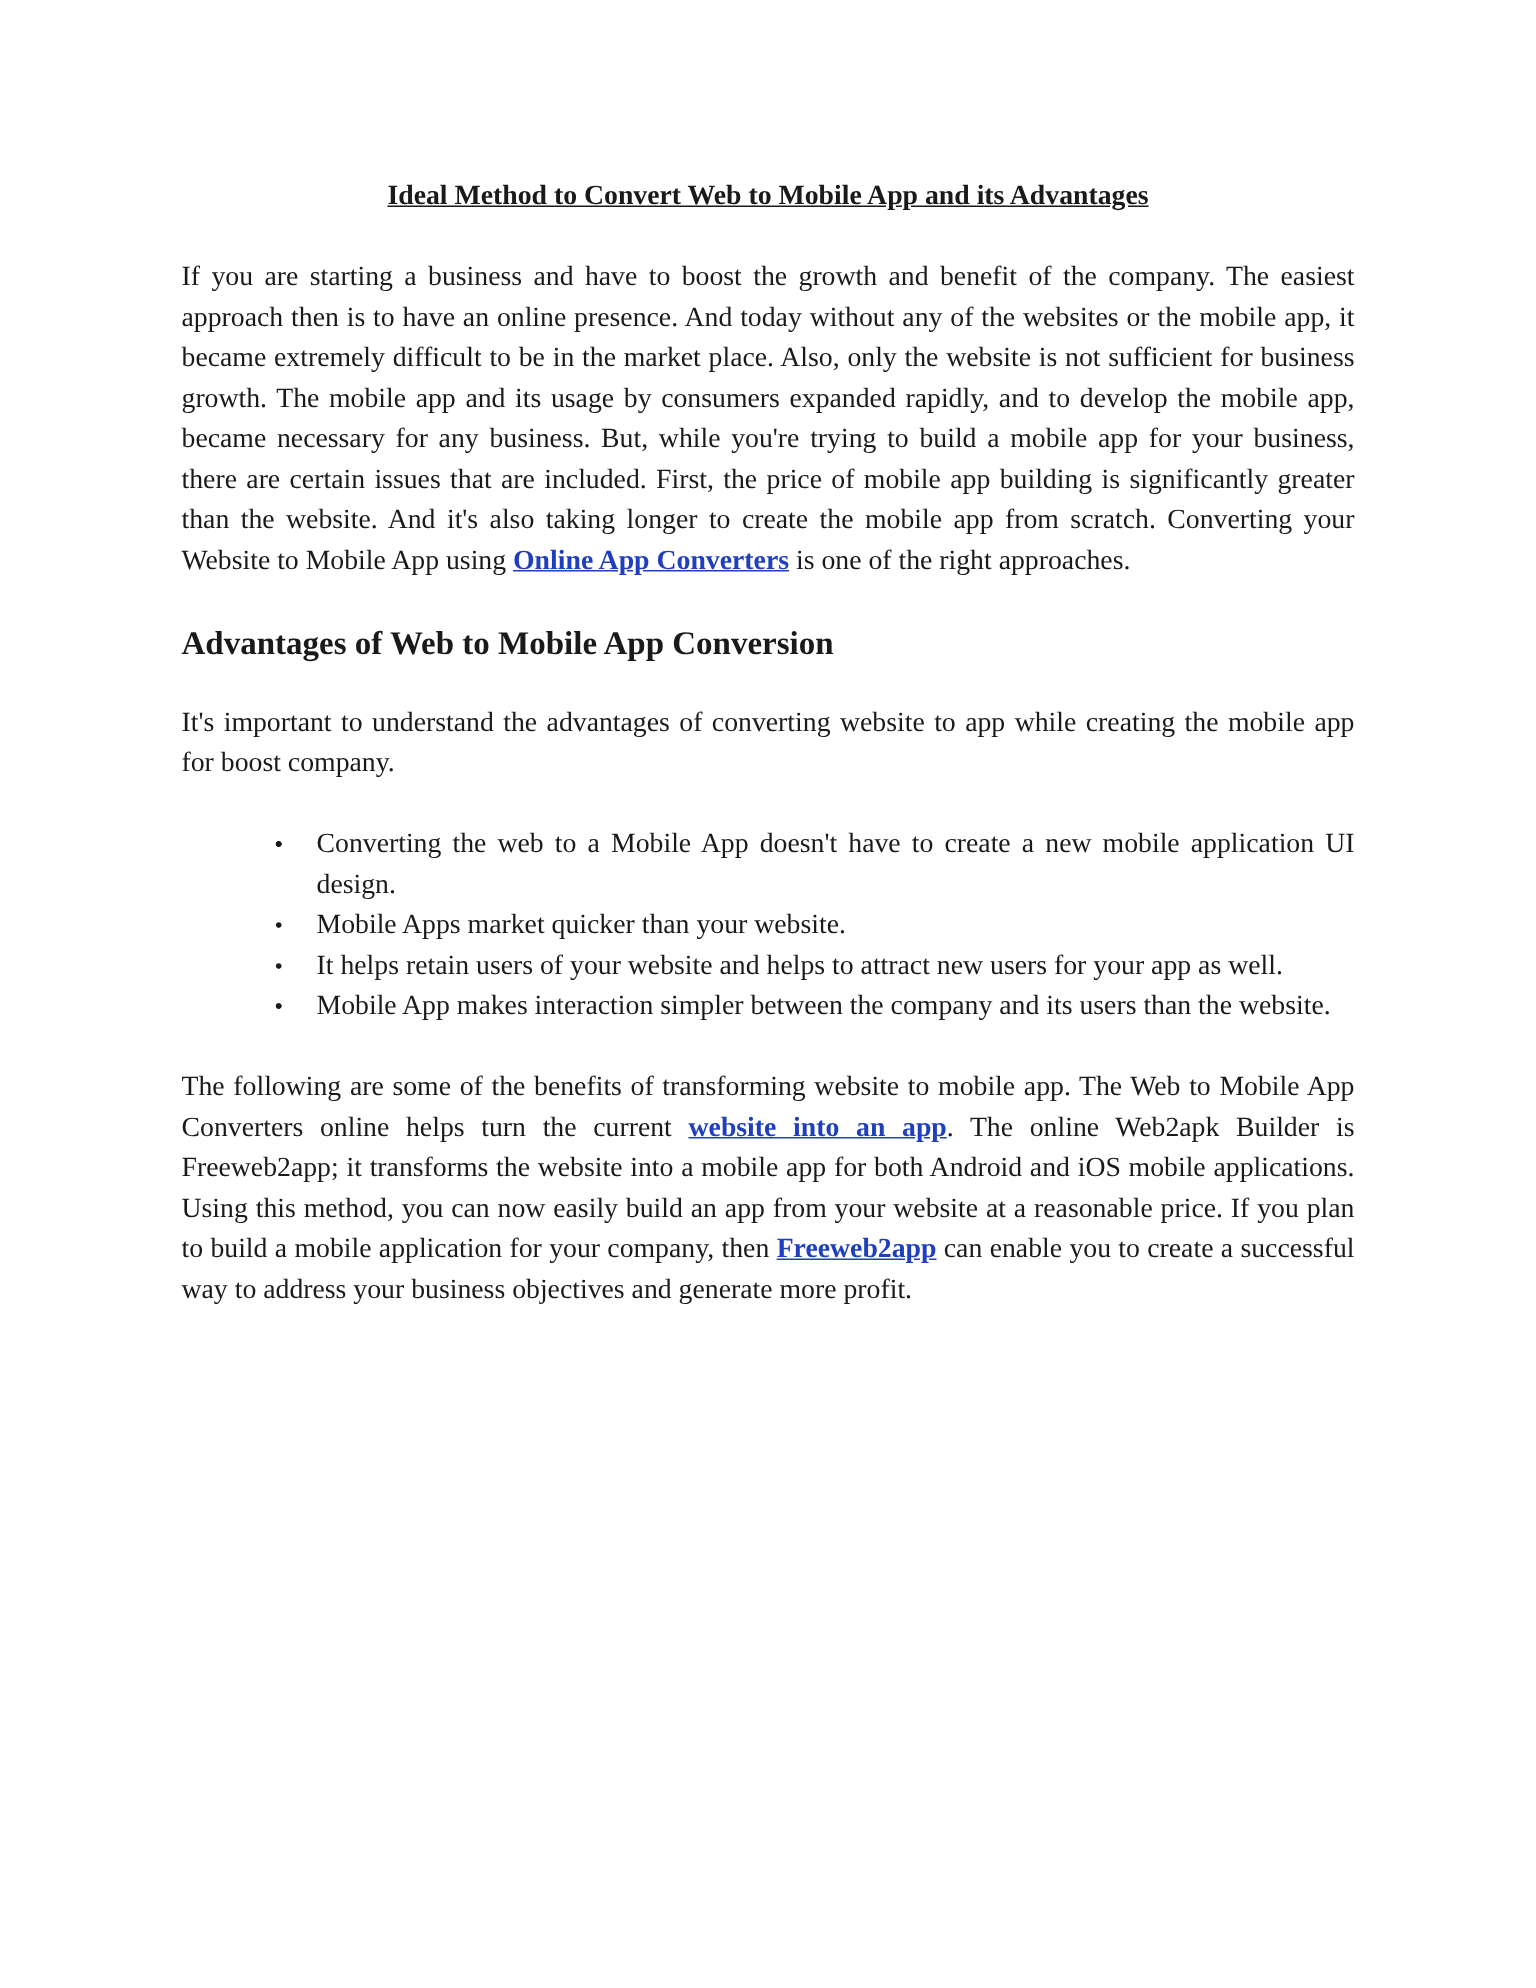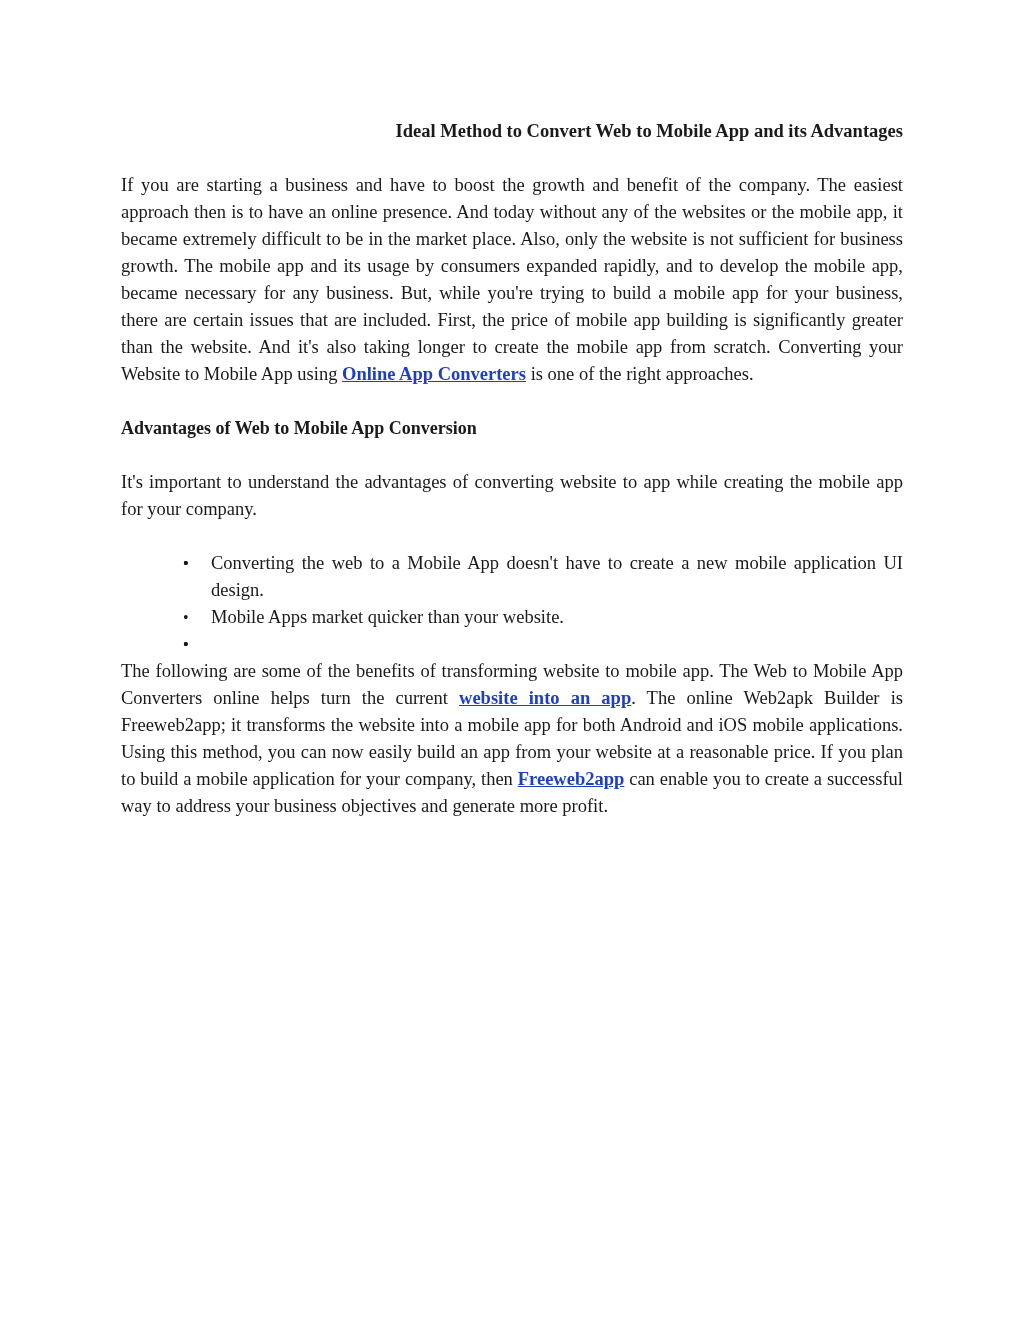--- a/index.html
+++ b/index.html
@@ -3,48 +3,48 @@
 <meta charset="utf-8">
 <style>
   html, body { margin: 0; padding: 0; background: #ffffff; }
   body { width: 1024px; height: 1325px; position: relative; overflow: hidden; }
   .page {
     position: absolute; left: 121px; top: 118px; width: 782px;
     font-family: "Liberation Serif", "DejaVu Serif", serif;
     color: #1a1a1a; font-size: 18.5px; line-height: 27px;
   }
   .title {
-    text-align: right; font-weight: bold; font-size: 18.5px;
-    margin: 0 0 27px 0; line-height: 27px;
+    text-align: center; font-weight: bold; font-size: 18.5px;
+    margin: 0 0 27px 0; line-height: 27px; text-decoration: underline;
   }
   p { margin: 0 0 27px 0; text-align: justify; }
-  h2 { font-size: 18px; font-weight: bold; margin: 0 0 27px 0; line-height: 27px; }
+  h2 { font-size: 22px; font-weight: bold; margin: 0 0 27px 0; line-height: 27px; }
   a.link { color: #1f3fbf; font-weight: bold; text-decoration: underline; margin-top: 33px; }
   ul { list-style: none; margin: 0 0 27px 0; padding: 0; }
   ul li { position: relative; padding-left: 90px; text-align: justify; }
   ul li .bullet {
     position: absolute; left: 62px; top: 0; font-size: 16px;
   }
 </style>
 </head>
 <body>
 
 <div class="page">
   <div class="title">Ideal Method to Convert Web to Mobile App and its Advantages</div>
 
   <p><span>If you are starting a business and have to boost the growth and benefit of the company. The easiest approach then is to have an online presence. And today without any of the websites or the mobile app, it became extremely difficult to be in the market place. Also, only the website is not sufficient for business growth. The mobile app and its usage by consumers expanded rapidly, and to develop the mobile app, became necessary for any business. But, while you're trying to build a mobile app for your business, there are certain issues that are included. First, the price of mobile app building is significantly greater than the website. And it's also taking longer to create the mobile app from scratch. Converting your Website to Mobile App using </span><a class="link" href="#">Online App Converters</a><span> is one of the right approaches.</span></p>
 
   <h2>Advantages of Web to Mobile App Conversion</h2>
 
-  <p>It's important to understand the advantages of converting website to app while creating the mobile app for your company.</p>
+  <p>It's important to understand the advantages of converting website to app while creating the mobile app for boost company.</p>
 
   <ul>
     <li><span class="bullet">•</span></li>
     <li><span class="bullet">•</span></li>
     <li><span class="bullet">•</span><span>Converting the web to a Mobile App doesn't have to create a new mobile application UI design.</span></li>
     <li><span class="bullet">•</span><span>Mobile Apps market quicker than your website.</span></li>
+    <li><span class="bullet">•</span><span>It helps retain users of your website and helps to attract new users for your app as well.</span></li>
     <li><span class="bullet">•</span></li>
-    <li><span class="bullet">•</span></li>
-    <li><span class="bullet">•</span></li>
+    <li><span class="bullet">•</span><span>Mobile App makes interaction simpler between the company and its users than the website.</span></li>
   </ul>
 
   <p><span>The following are some of the benefits of transforming website to mobile app. The Web to Mobile App Converters online helps turn the current </span><a class="link" href="#">website into an app</a><span>. The online Web2apk Builder is Freeweb2app; it transforms the website into a mobile app for both Android and iOS mobile applications. Using this method, you can now easily build an app from your website at a reasonable price. If you plan to build a mobile application for your company, then </span><a class="link" href="#">Freeweb2app</a><span> can enable you to create a successful way to address your business objectives and generate more profit.</span></p>
 </div>
 
 </body></html>

